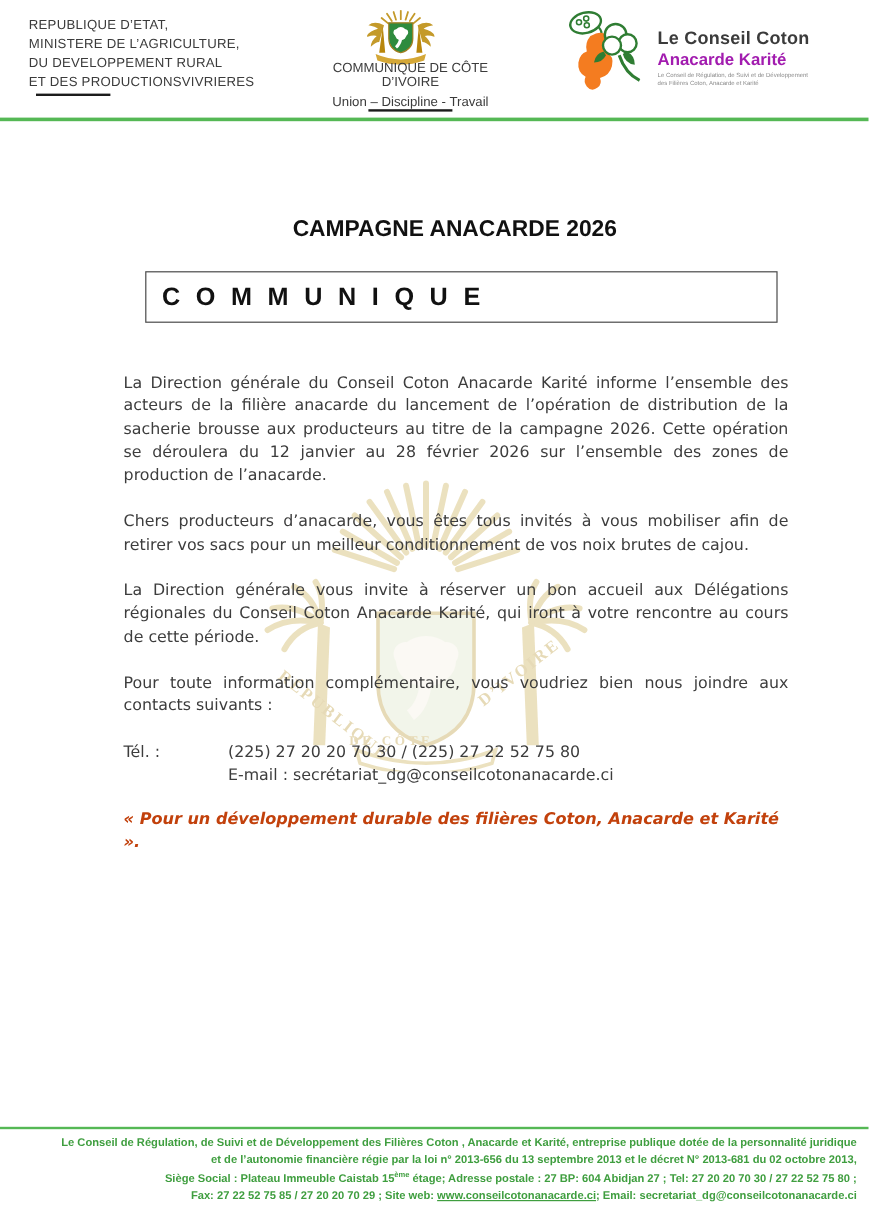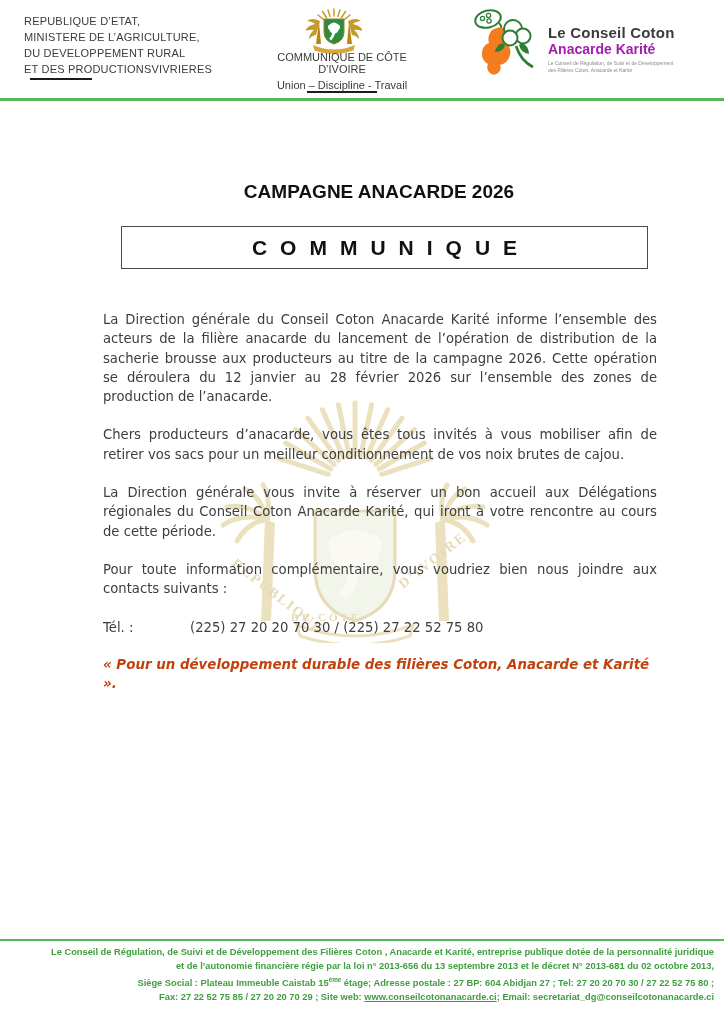--- a/index.html
+++ b/index.html
@@ -29,21 +29,21 @@
 
   .green-rule-top { position:absolute; left:0; top:98px; width:724px; height:2.5px; background:#55b855; }
 
   
   .doc-title { position:absolute; left:62px; top:174px; width:634px; text-align:center; font-weight:bold; color:#111; }
   .doc-title-l1 { font-size:19px; letter-spacing:.2px; }
   .doc-title-l2 { font-size:19px; margin-top:7px; }
 
   .communique-box {
     position:absolute; left:121px; top:226px; width:527px; height:43px;
-    border:1.5px solid #4a4a4a; display:flex; align-items:center; justify-content:center;
+    border:1.5px solid #4a4a4a; display:flex; align-items:center; justify-content:flex-start;
   }
   .communique-text { font-size:21px; font-weight:bold; color:#111; letter-spacing:13px; text-indent:13px; }
 
   
   .watermark { position:absolute; left:205px; top:393px; z-index:0; opacity:.55; pointer-events:none; }
   .watermark text { font-family:"Liberation Serif", serif; fill:#d3bd7d; font-weight:bold; }
 
   
   .body-text { position:absolute; left:103px; top:310px; width:554px; z-index:1; font-family:"DejaVu Sans", sans-serif; font-size:13.2px; line-height:19.3px; color:#3d3d3d; }
   .body-text p { text-align:justify; margin-bottom:19px; }
@@ -194,20 +194,21 @@
     <p>Chers producteurs d’anacarde, vous êtes tous invités à vous mobiliser afin de retirer vos sacs pour un meilleur conditionnement de vos noix brutes de cajou.</p>
     <p>La Direction générale vous invite à réserver un bon accueil aux Délégations régionales du Conseil Coton Anacarde Karité, qui iront à votre rencontre au cours de cette période.</p>
     <p>Pour toute information complémentaire, vous voudriez bien nous joindre aux contacts suivants :</p>
 
     <div class="contact-row">
       <span class="contact-label">Tél. :</span>
       <span class="contact-value">(225) 27 20 20 70 30 / (225) 27 22 52 75 80</span>
     </div>
     <div class="contact-row">
       <span class="contact-label"></span>
+      <span class="contact-value">E-mail : secrétariat_dg@conseilcotonanacarde.ci</span>
     </div>
 
     <div class="quote">« Pour un développement durable des filières Coton, Anacarde et Karité ».</div>
   </div>
 
   <div class="green-rule-bottom"></div>
   <div class="footer">
     <div>Le Conseil de Régulation, de Suivi et de Développement des Filières Coton , Anacarde et Karité, entreprise publique dotée de la personnalité juridique</div>
     <div>et de l’autonomie financière régie par la loi n° 2013-656 du 13 septembre 2013 et le décret N° 2013-681 du 02 octobre 2013,</div>
     <div><span>Siège Social : Plateau Immeuble Caistab 15</span><sup>ème</sup><span> étage; Adresse postale : 27 BP: 604 Abidjan 27 ; Tel: 27 20 20 70 30 / 27 22 52 75 80 ;</span></div>

